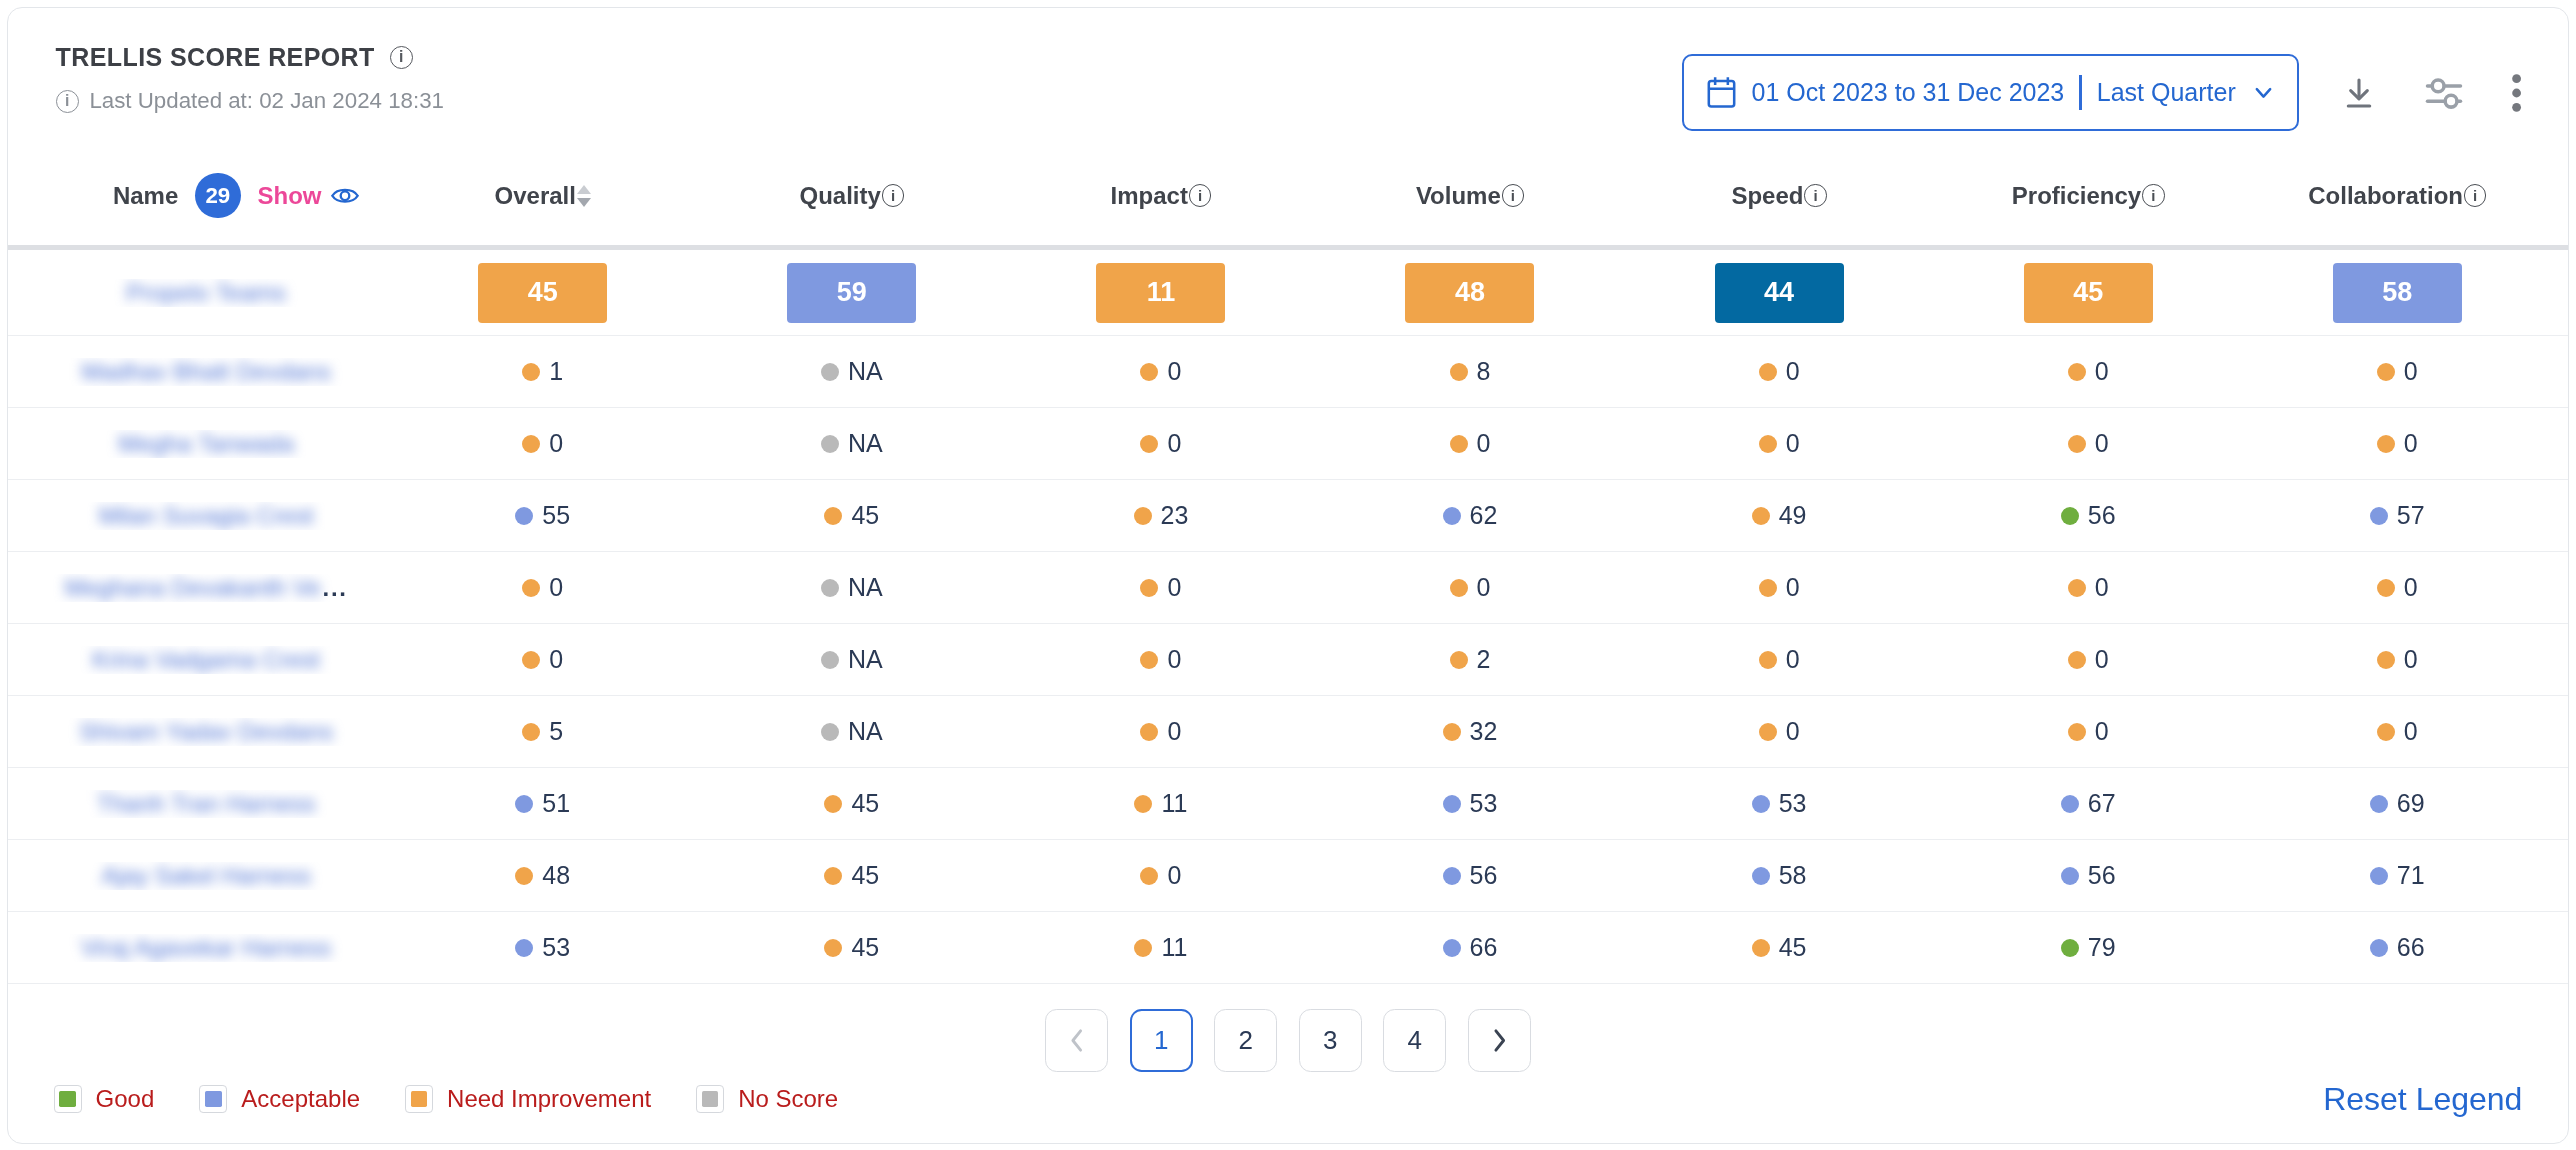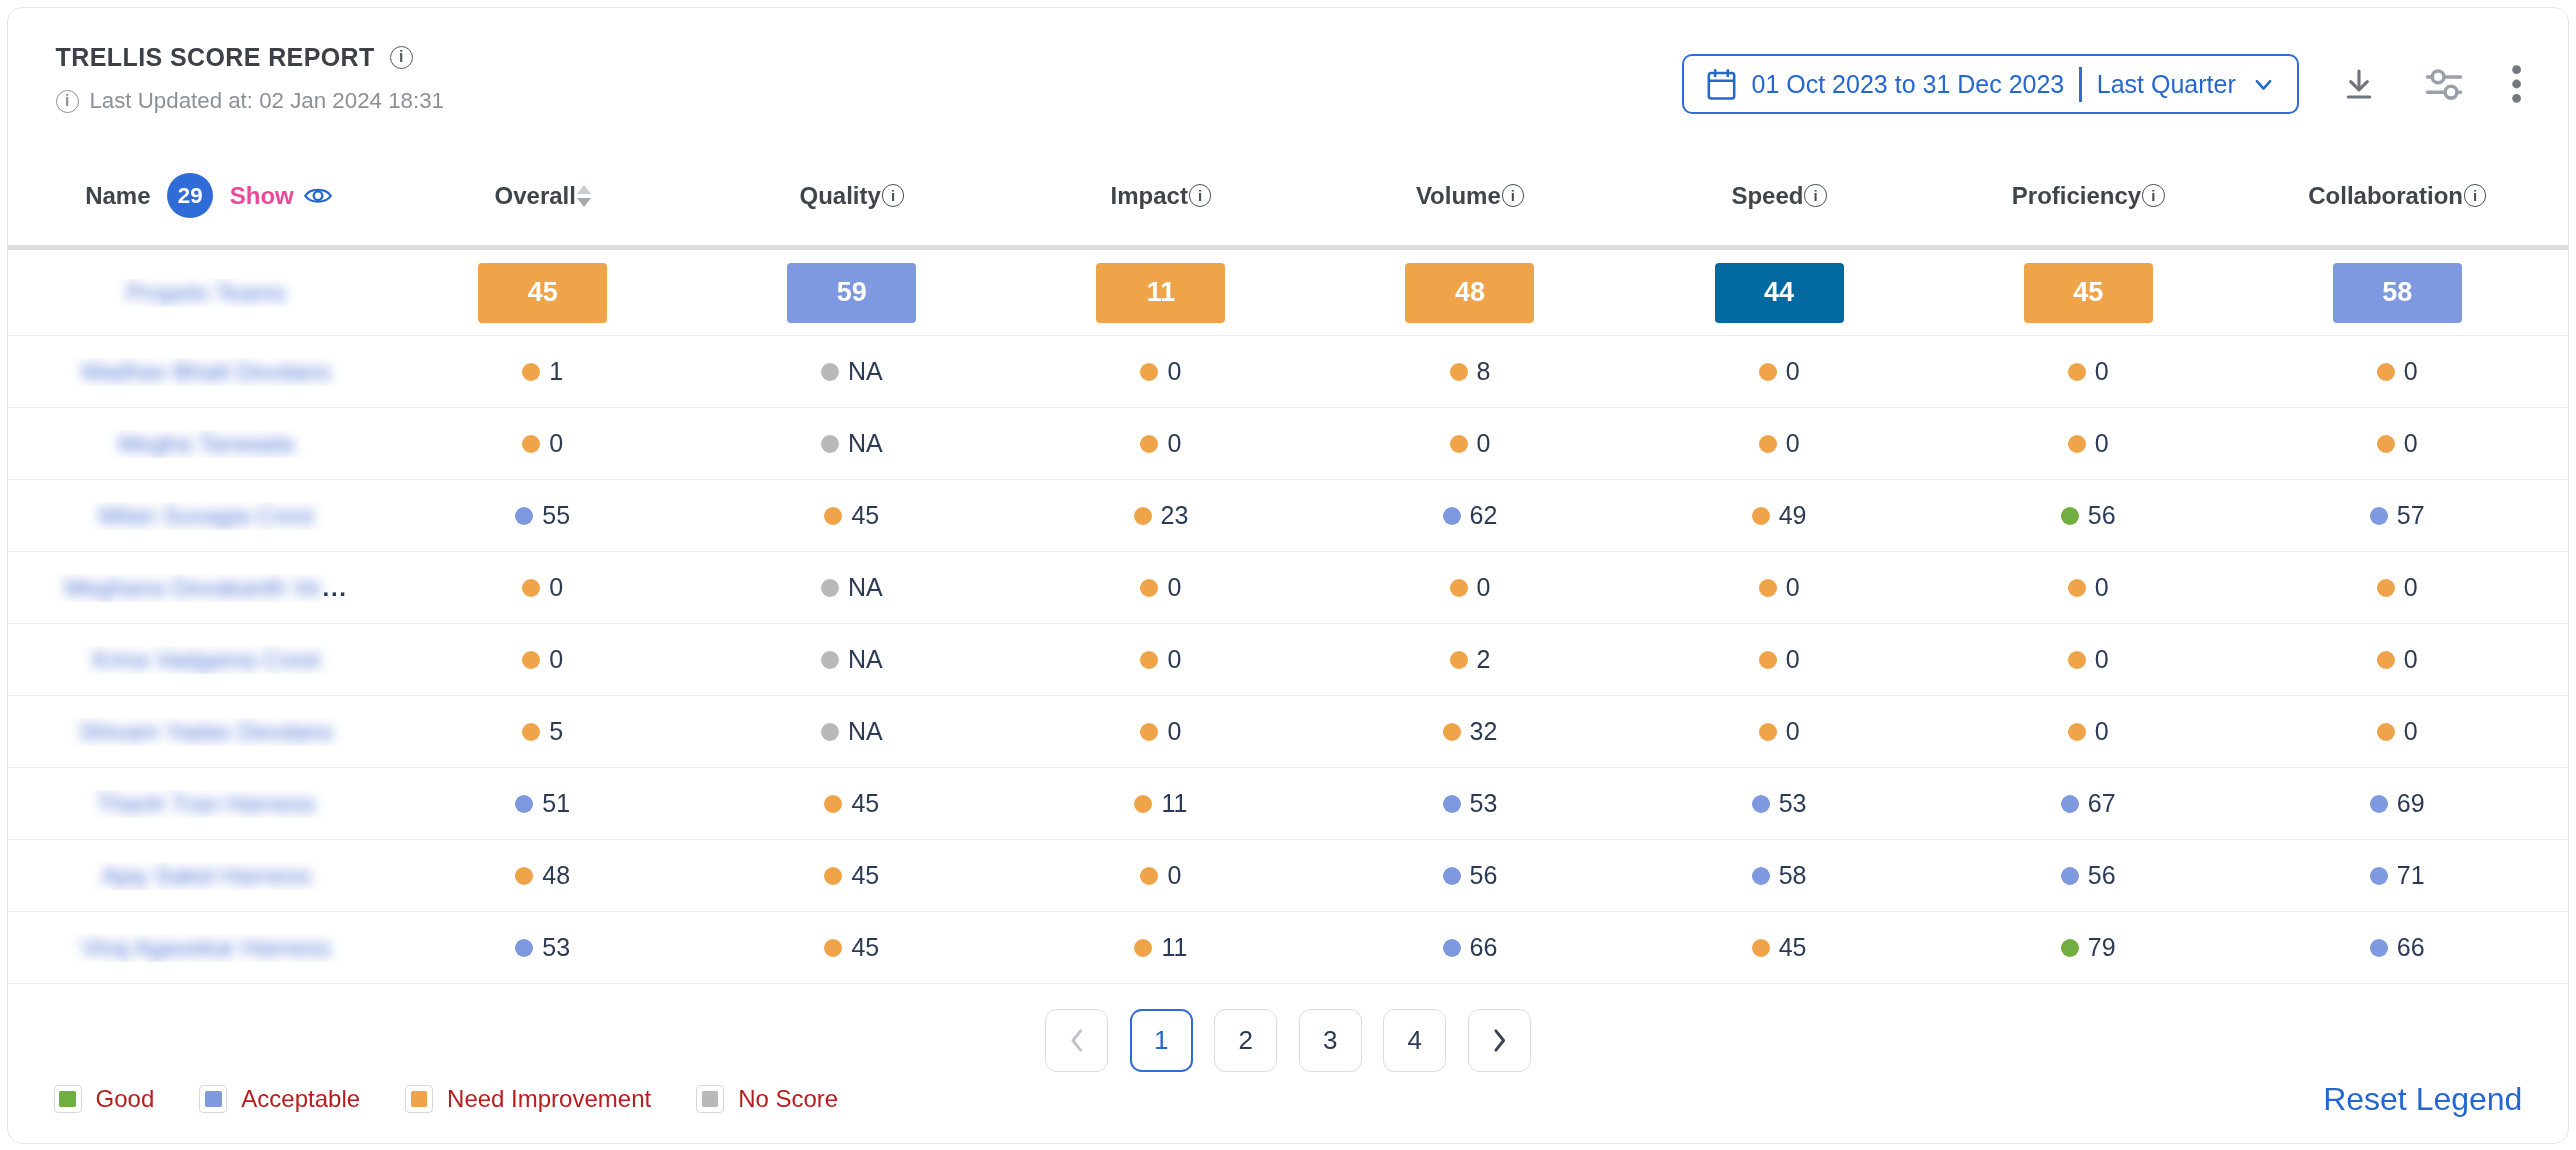--- a/index.html
+++ b/index.html
@@ -12,33 +12,33 @@
   .top { display: flex; justify-content: space-between; align-items: flex-start; padding: 35px 40px 0 48px; height: 139px; }
   .title-row { display: flex; align-items: center; gap: 15px; }
   .page-title { font-size: 25px; font-weight: 600; color: #3d4046; letter-spacing: 0.4px; }
   .updated-row { display: flex; align-items: center; gap: 10.8px; margin-top: 16.6px; color: #8b9097; font-size: 22.3px; }
   .info-i { display: inline-flex; align-items: center; justify-content: center;
     width: 23px; height: 23px; border: 1.7px solid currentColor; border-radius: 50%;
     font-size: 15.7px; font-weight: 600; flex: 0 0 auto; }
   .info-i::before { content: "i"; }
   .title-info { color: #55585e; }
   .top-right { display: flex; align-items: center; gap: 36px; padding-top: 11.6px; }
-  .date-btn { display: flex; align-items: center; gap: 15px; height: 60px; padding: 0 21.5px;
+  .date-btn { display: flex; align-items: center; gap: 15px; height: 77px; padding: 0 21.5px;
     background: #fff; border: 2.5px solid #2f6cd8; border-radius: 10px; cursor: pointer;
     color: #2467d0; font-size: 25px; font-family: inherit; }
   .date-btn .vsep { width: 2.5px; height: 35px; background: #2f6cd8; }
   .icon-btn { background: none; border: none; cursor: pointer; display: flex; align-items: center; justify-content: center; padding: 5px; }
 
   
   .grid-row { display: grid; grid-template-columns: 364px repeat(7, 1fr); padding: 0 16.6px; align-items: center; }
   .thead { height: 98px; }
   .th { display: flex; align-items: center; justify-content: center; gap: 1px;
     font-size: 24px; font-weight: 600; color: #40444b; }
   .th .info-i { color: #4a4e54; width: 22.3px; height: 22.3px; font-size: 15px; }
-  .name-th { justify-content: flex-start; padding-left: 61px; gap: 16.6px; }
+  .name-th { justify-content: center; padding-left: 61px; gap: 16.6px; }
   .count-badge { display: inline-flex; align-items: center; justify-content: center;
     min-width: 46px; height: 45px; padding: 0 10px; border-radius: 23px;
     background: #2f6cd8; color: #fff; font-size: 22.3px; font-weight: 600; }
   .show-link { display: inline-flex; align-items: center; gap: 9px; color: #ec4899; font-weight: 700; cursor: pointer; }
   .caret-stack { display: inline-flex; flex-direction: column; gap: 4.1px; }
   .caret-up { width: 0; height: 0; border-left: 7.4px solid transparent; border-right: 7.4px solid transparent; border-bottom: 9px solid #c9ccd1; }
   .caret-down { width: 0; height: 0; border-left: 7.4px solid transparent; border-right: 7.4px solid transparent; border-top: 9px solid #a3a7ae; }
   .header-sep { height: 5.8px; background: #dddfe3; }
 
   .team-row { height: 86px; border-bottom: 1.7px solid #eceef1; }

